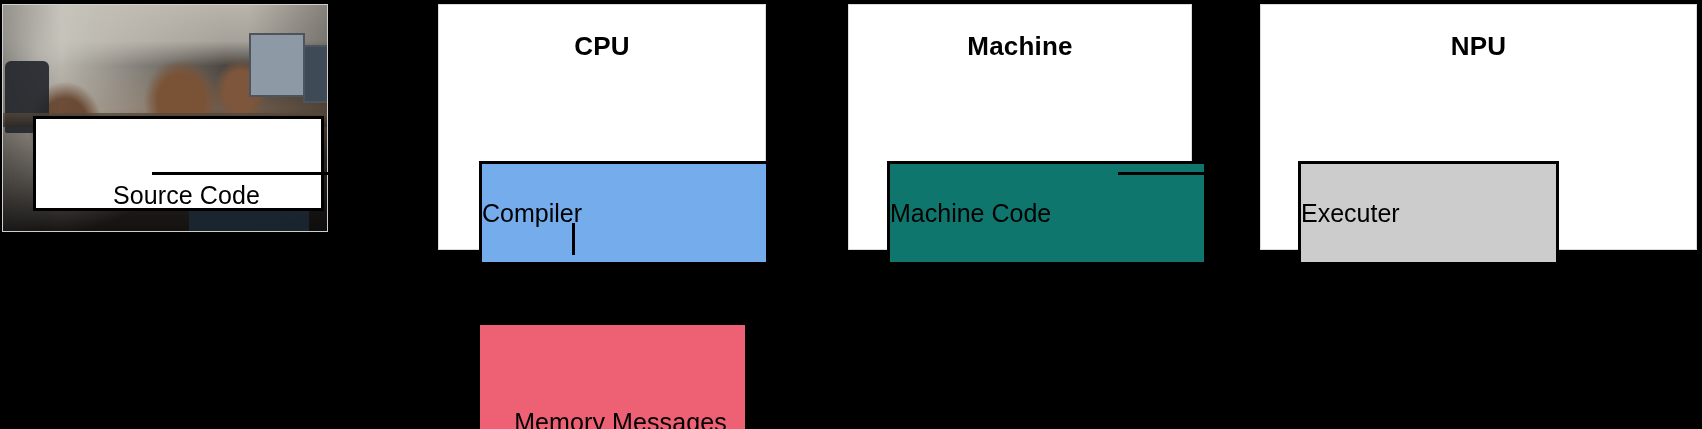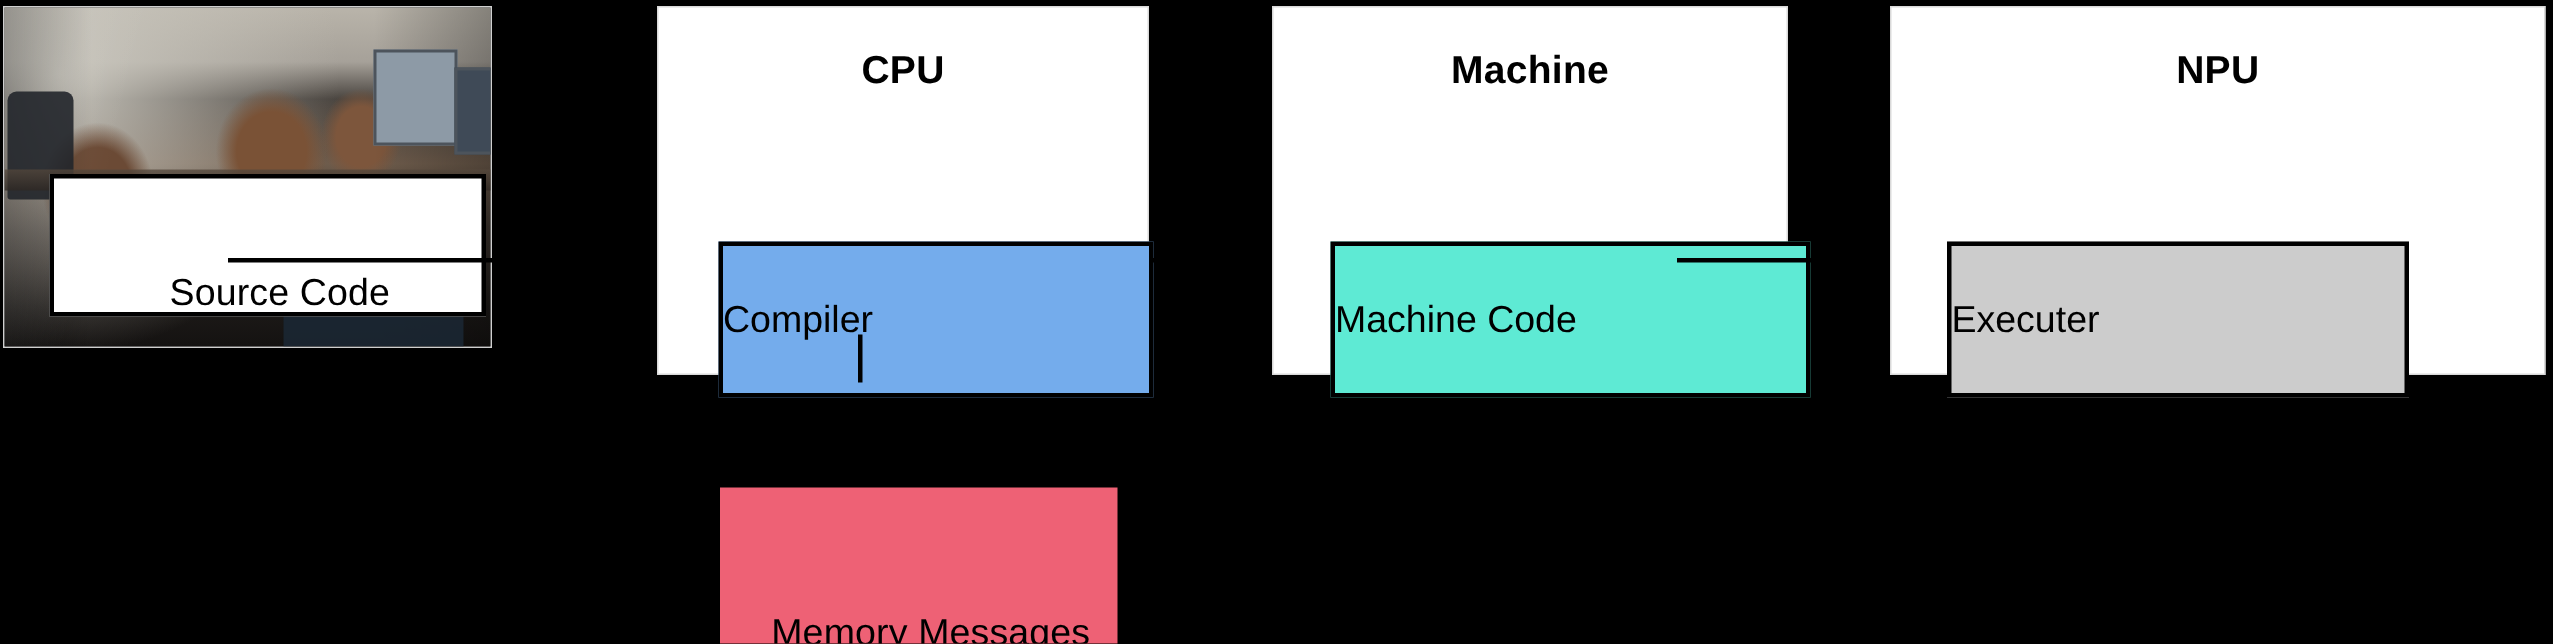--- a/index.html
+++ b/index.html
@@ -153,22 +153,22 @@
     border: 3px solid #000000;
     display: flex;
     align-items: center;
     justify-content: flex-start;
     font-size: 25px;
     color: #000000;
     white-space: nowrap;
     margin-top: 36px;
   }
   .inner-box.compiler     { left: 40px;  width: 290px; background: #74ACEC; }
-  .inner-box.machine-code { left: 38px;  width: 320px; background: #5eead4; }
-  .inner-box.executer     { left: 37px;  width: 308px; background: #CCCCCC; }
+  .inner-box.machine-code { left: 38px;  width: 320px; background: #0f766e; }
+  .inner-box.executer     { left: 37px;  width: 261px; background: #CCCCCC; }
 
   
   .error-box {
     left: 480px;
     top: 325px;
     width: 265px;
     height: 110px;
     background: #EE6175;
     border: none;
   }

